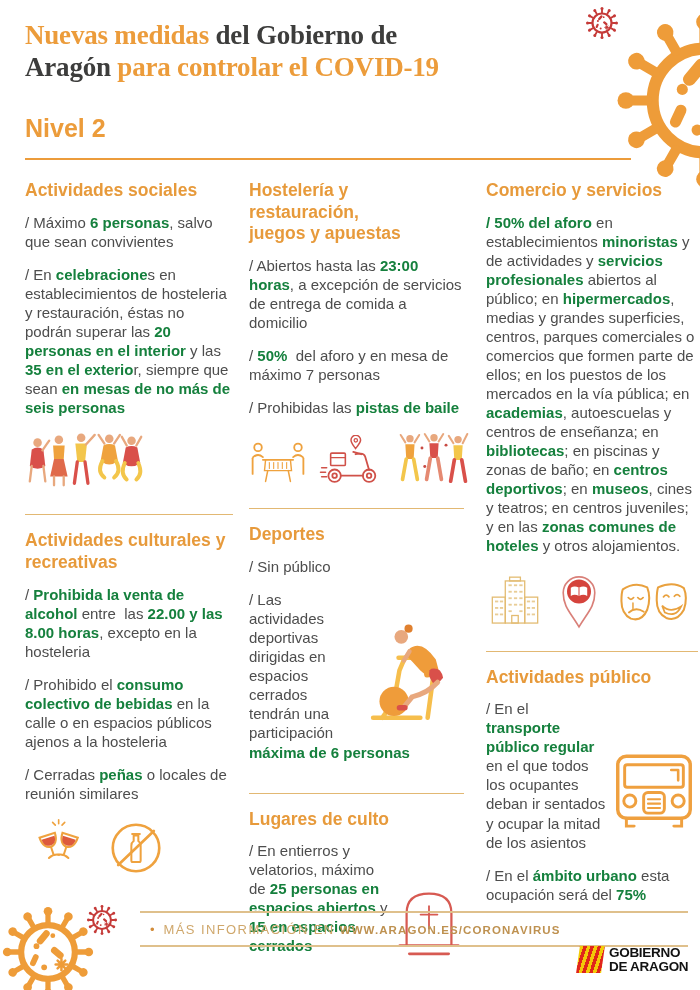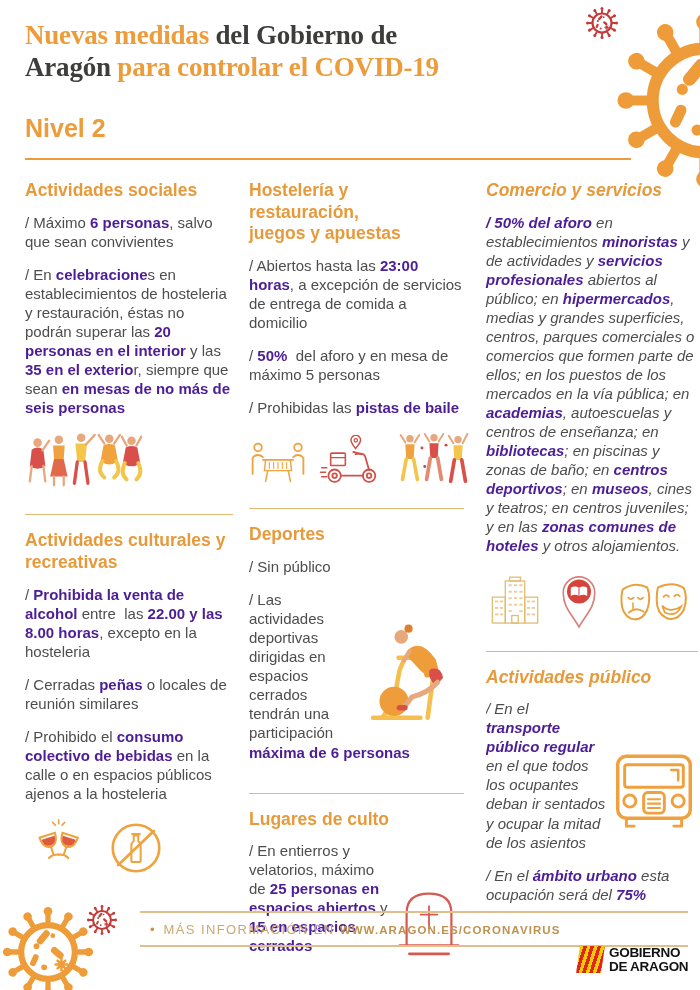--- a/index.html
+++ b/index.html
@@ -14,25 +14,25 @@
   .virus{color:#EE9C39;}
   .virus.red{color:#C53A38;}
   .virus-top-big{position:absolute;left:612px;top:8px;width:185px;height:185px;}
   .virus-top-small{position:absolute;left:585px;top:6px;width:34px;height:34px;}
   .virus-bot-big{position:absolute;left:0px;top:904px;width:96px;height:96px;}
   .virus-bot-small{position:absolute;left:86px;top:904px;width:32px;height:32px;}
   
   .col{position:absolute;top:180px;}
   .col1{left:25px;width:208px;}
   .col2{left:249px;width:215px;}
-  .col3{left:486px;width:212px;font-style:italic;}
+  .col3{left:486px;width:212px;}
   h2{margin:0 0 11px 0;font-size:17.5px;font-weight:700;color:#E79A3B;line-height:1.24;
      white-space:pre-line;}
   p.body{margin:0 0 14px 0;font-size:15px;line-height:1.27;white-space:pre-wrap;}
-  p.body b{color:#4c1d95;text-align:right;}
+  p.body b{color:#15803d;text-align:right;}
   p.tight{margin-top:-6px;}
   hr.sec{border:none;border-top:1.6px solid #E2B873;margin:17px 0 15px 0;}
   .icon-row{display:flex;align-items:flex-end;gap:14px;margin:4px 0 2px 2px;}
   .with-right{overflow:hidden;}
   .with-right .fr{float:right;margin-left:4px;}
   .illus{margin:2px 0 0 0;}
   
   .info-strip{position:absolute;left:140px;top:911px;width:538px;
               border-top:2px solid #DFC08C;border-bottom:2px solid #DFC08C;
               padding:7px 0 7px 10px;}
@@ -160,22 +160,22 @@
           <path d="M103 15 L98 6 M113 15 L118 6" stroke="#E8A87E" stroke-width="2.4" fill="none"></path>
           <path d="M102 17 Q108 14 114 17 L117 33 Q108 40 99 33 Z" fill="#D9504A"></path>
           <path d="M101 33 Q96 44 103 50 M115 33 Q120 44 113 50" stroke="#F3C64B" stroke-width="4" fill="none"></path>
         </g>
       </svg>
     </div>
 
     <hr class="sec">
     <h2>Actividades culturales y recreativas</h2>
     <p class="body"><span>/ </span><b>Prohibida la venta de alcohol</b><span> entre  las </span><b>22.00 y las 8.00 horas</b><span>, excepto en la hosteleria</span></p>
+    <p class="body"><span>/ Prohibido el </span><b>consumo colectivo de bebidas</b><span> en la calle o en espacios públicos ajenos a la hosteleria</span></p>
     <p class="body"><span>/ Cerradas </span><b>peñas</b><span> o locales de reunión similares</span></p>
-    <p class="body"><span>/ Prohibido el </span><b>consumo colectivo de bebidas</b><span> en la calle o en espacios públicos ajenos a la hosteleria</span></p>
 
     <div class="icon-row">
       <span>
         <svg width="64" height="62" viewBox="0 0 95 90">
           <g stroke="#EFA23E" stroke-width="3" stroke-linecap="round" fill="none">
             <g transform="translate(30,26) rotate(-18)">
               <path d="M-12 0 C-12 12 -6 18 0 18 C6 18 12 12 12 0 Z"></path>
               <path d="M-10 4 C-10 13 -5 16 0 16 C5 16 10 13 10 4 Z" fill="#DD5A3C" stroke="none"></path>
               <line x1="0" y1="18" x2="0" y2="31"></line>
                 <path d="M-8 33 Q0 29 8 33"></path>
@@ -205,21 +205,21 @@
         </svg>
       </span>
     </div>
   </div>
 
   <div class="col col2">
     <h2>Hostelería y
 restauración,
 juegos y apuestas</h2>
     <p class="body"><span>/ Abiertos hasta las </span><b>23:00 horas</b><span>, a excepción de servicios de entrega de comida a domicilio</span></p>
-    <p class="body"><span>/ </span><b>50%</b><span>  del aforo y en mesa de máximo 5 personas</span></p>
+    <p class="body"><span>/ </span><b>50%</b><span>  del aforo y en mesa de máximo 7 personas</span></p>
     <p class="body"><span>/ Prohibidas las </span><b>pistas de baile</b></p>
 
     <div class="icon-row">
       <span>
         <svg width="54" height="50" viewBox="0 0 100 92">
           <g stroke="#EFA23E" stroke-width="3.4" fill="none" stroke-linecap="round">
             <circle cx="13" cy="19" r="7"></circle>
               <path d="M4 37 Q13 29 22 37"></path>
               <path d="M3 39 V68"></path>
             <circle cx="87" cy="19" r="7"></circle>

